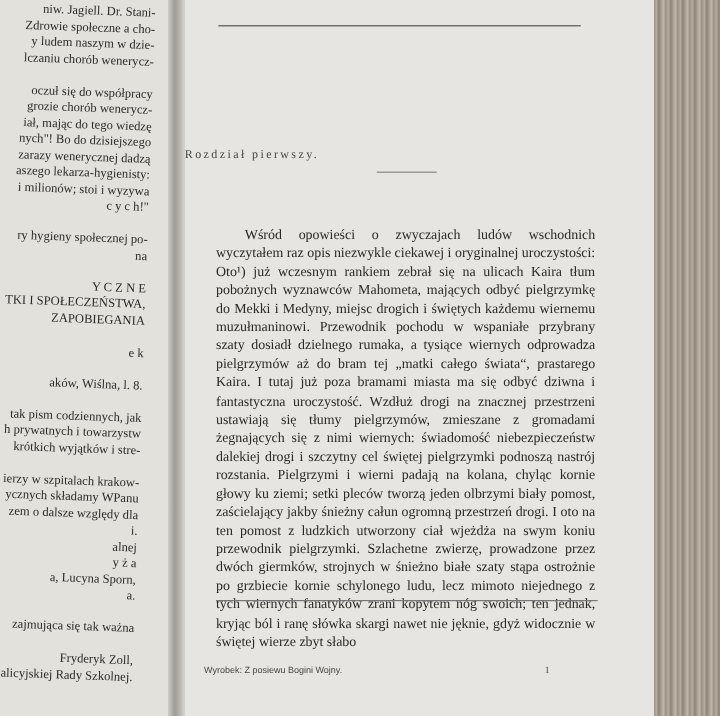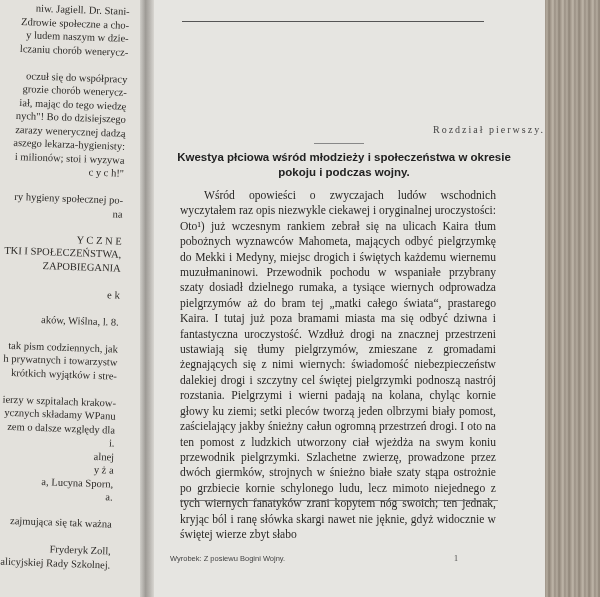--- a/index.html
+++ b/index.html
@@ -5,21 +5,21 @@
   html, body { margin:0; padding:0; }
   body { width:600px; height:597px; overflow:hidden; position:relative; background:#a89f94; font-family:"Liberation Serif", serif; }
   .wood { position:absolute; left:545px; top:0; width:55px; height:597px;
     background: repeating-linear-gradient(90deg,#9c9286 0px,#b5ac9f 2px,#8e8478 4px,#a99f92 6px,#c0b7aa 8px,#968c80 10px); }
   .left-page { position:absolute; left:0; top:0; width:140px; height:597px; background:#e3e1dc; overflow:hidden; }
   .left-text { position:absolute; left:-10px; top:0; width:160px; font-size:10.5px; line-height:13.5px; color:#2c2a27; transform: rotate(2deg); transform-origin: 0 0; }
   .left-text div { white-space:nowrap; text-align:right; padding-right:20px; }
   .gutter { position:absolute; left:140px; top:0; width:14px; height:597px; background:linear-gradient(90deg,#cfcdc8,#9e9b96 40%,#b8b5b0 70%,#d8d6d1); }
   .right-page { position:absolute; left:154px; top:0; width:391px; height:597px; background:#e6e5e1; }
   .top-rule { position:absolute; left:28px; top:21px; width:302px; height:1px; background:#555; }
-  .chapter { position:absolute; left:0; top:124px; width:391px; text-align:right; font-size:10px; letter-spacing:2px; color:#444; }
+  .chapter { position:absolute; left:0; top:124px; width:391px; text-align:left; font-size:10px; letter-spacing:2px; color:#444; }
   .chap-rule { position:absolute; left:160px; top:143px; width:50px; height:1px; background:#888; }
   .title { position:absolute; left:20px; top:150px; width:340px; text-align:center; font-family:"Liberation Sans", sans-serif; font-weight:bold; font-size:11.5px; line-height:15px; color:#222; }
   .body-text { position:absolute; left:26px; top:188px; width:316px; font-size:11.6px; line-height:15.4px; color:#2a2826; text-align:justify; }
   .body-text p { margin:0; text-indent:24px;font-family:Liberation Serif, serif; }
   .foot-rule { position:absolute; left:26px; top:500px; width:318px; height:1px; background:#777; }
   .footnote { position:absolute; left:26px; top:505px; width:314px; font-size:9px; line-height:12.5px; color:#333; text-align:justify; }
   .footnote p { margin:0; text-indent:18px; }
   .running-foot { position:absolute; left:16px; top:554px; font-size:7.5px; color:#444; font-family:"Liberation Sans", sans-serif; }
   .page-num { position:absolute; left:300px; top:554px; font-size:8px; color:#444; }
 </style>
@@ -74,20 +74,19 @@
       <div>alicyjskiej Rady Szkolnej.</div>
     </div>
 </div>
 
 <div class="gutter"></div>
 
 <div class="right-page">
   <div class="top-rule"></div>
   <div class="chapter">Rozdział pierwszy.</div>
   <div class="chap-rule"></div>
-  <div class="title">Kwestya płciowa wśród młodzieży i społeczeństwa w okresie pokoju i podczas wojny.</div>
   <div class="body-text">
     <p>Wśród opowieści o zwyczajach ludów wschodnich wyczytałem raz opis niezwykle ciekawej i oryginalnej uroczystości: Oto¹) już wczesnym rankiem zebrał się na ulicach Kaira tłum pobożnych wyznawców Mahometa, mających odbyć pielgrzymkę do Mekki i Medyny, miejsc drogich i świętych każdemu wiernemu muzułmaninowi. Przewodnik pochodu w wspaniałe przybrany szaty dosiadł dzielnego rumaka, a tysiące wiernych odprowadza pielgrzymów aż do bram tej „matki całego świata“, prastarego Kaira. I tutaj już poza bramami miasta ma się odbyć dziwna i fantastyczna uroczystość. Wzdłuż drogi na znacznej przestrzeni ustawiają się tłumy pielgrzymów, zmieszane z gromadami żegnających się z nimi wiernych: świadomość niebezpieczeństw dalekiej drogi i szczytny cel świętej pielgrzymki podnoszą nastrój rozstania. Pielgrzymi i wierni padają na kolana, chyląc kornie głowy ku ziemi; setki pleców tworzą jeden olbrzymi biały pomost, zaścielający jakby śnieżny całun ogromną przestrzeń drogi. I oto na ten pomost z ludzkich utworzony ciał wjeżdża na swym koniu przewodnik pielgrzymki. Szlachetne zwierzę, prowadzone przez dwóch giermków, strojnych w śnieżno białe szaty stąpa ostrożnie po grzbiecie kornie schylonego ludu, lecz mimoto niejednego z tych wiernych fanatyków zrani kopytem nóg swoich; ten jednak, kryjąc ból i ranę słówka skargi nawet nie jęknie, gdyż widocznie w świętej wierze zbyt słabo</p>
   </div>
   <div class="foot-rule"></div>
   <div class="running-foot">Wyrobek: Z posiewu Bogini Wojny.</div>
   <div class="page-num">1</div>
 </div>
 
 </body></html>

